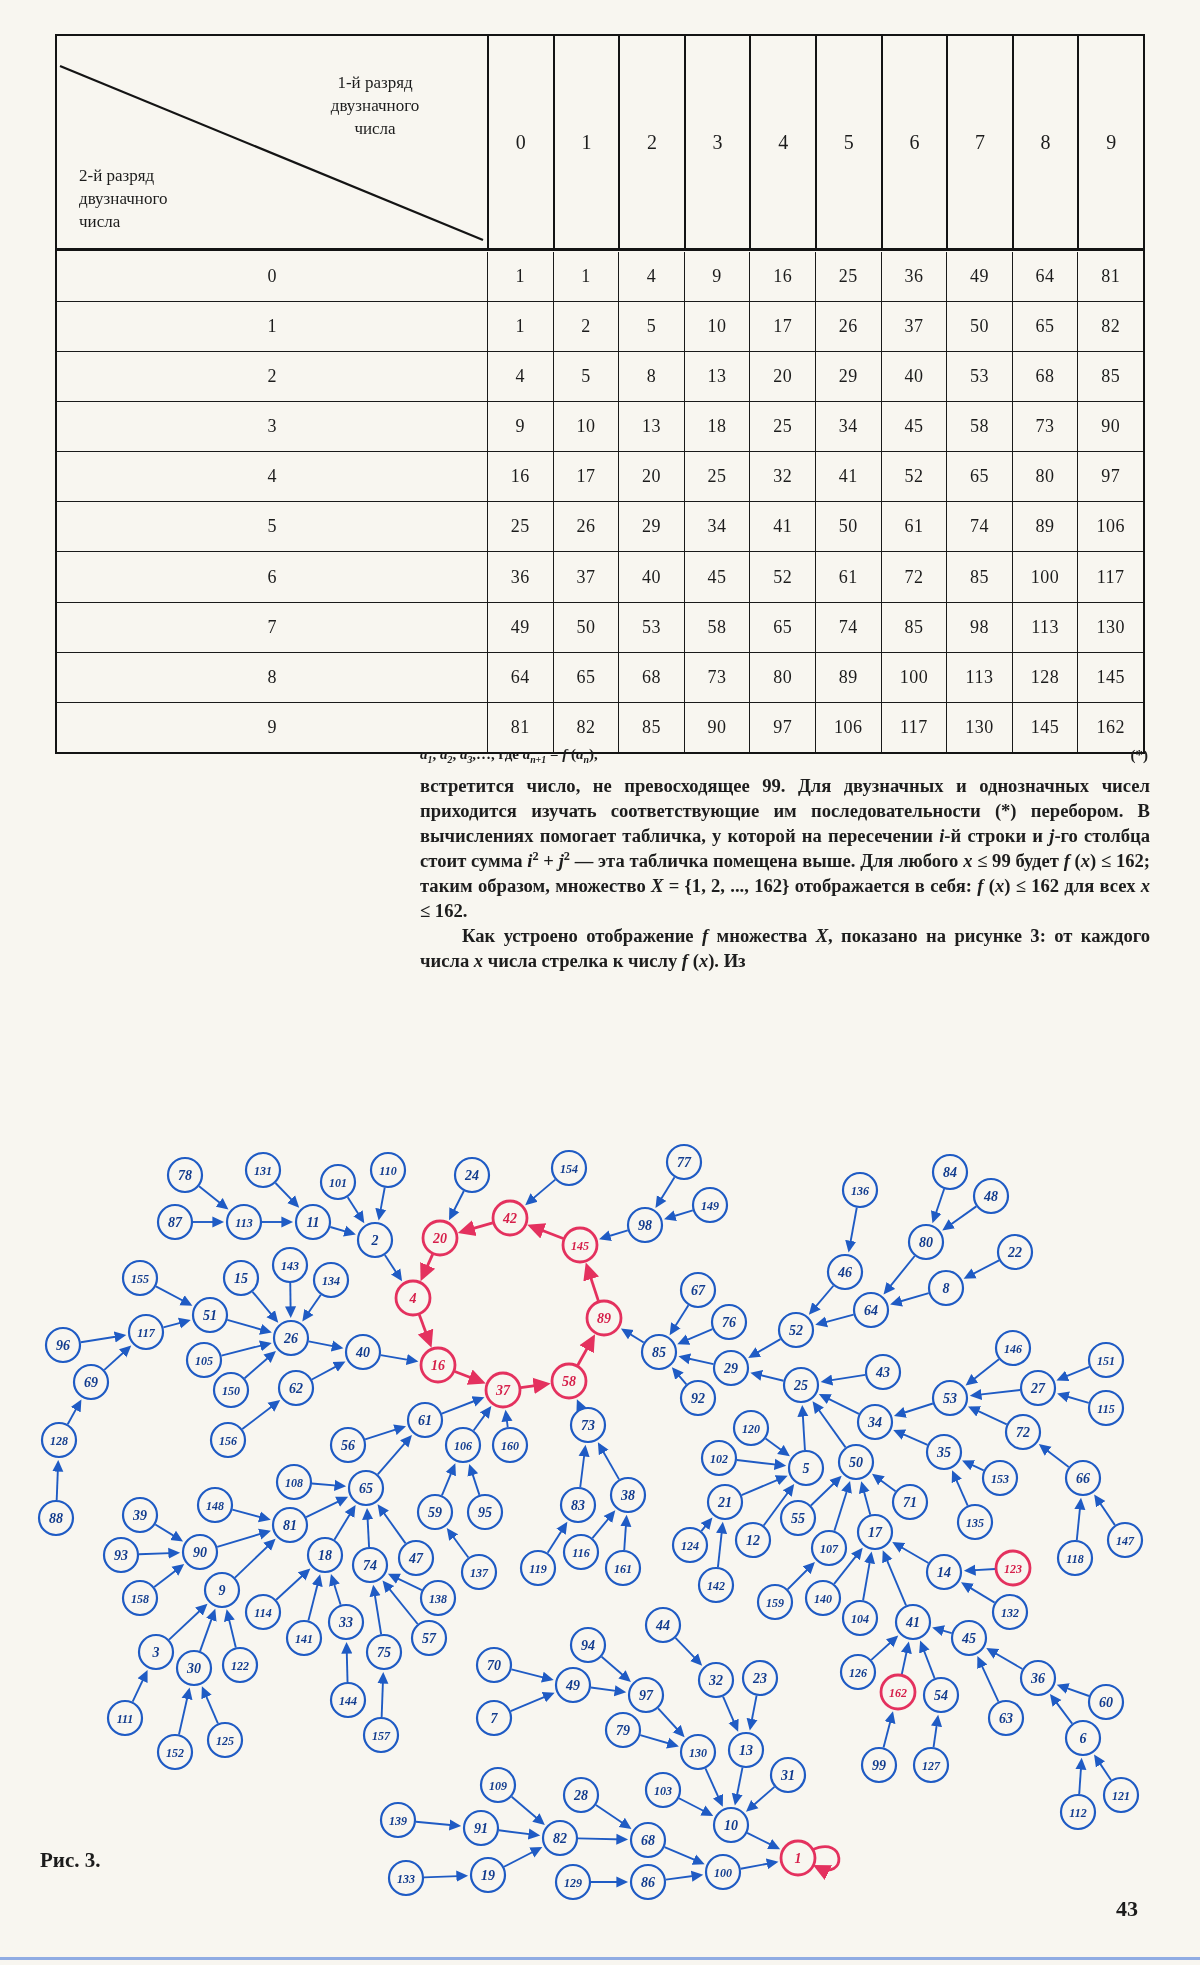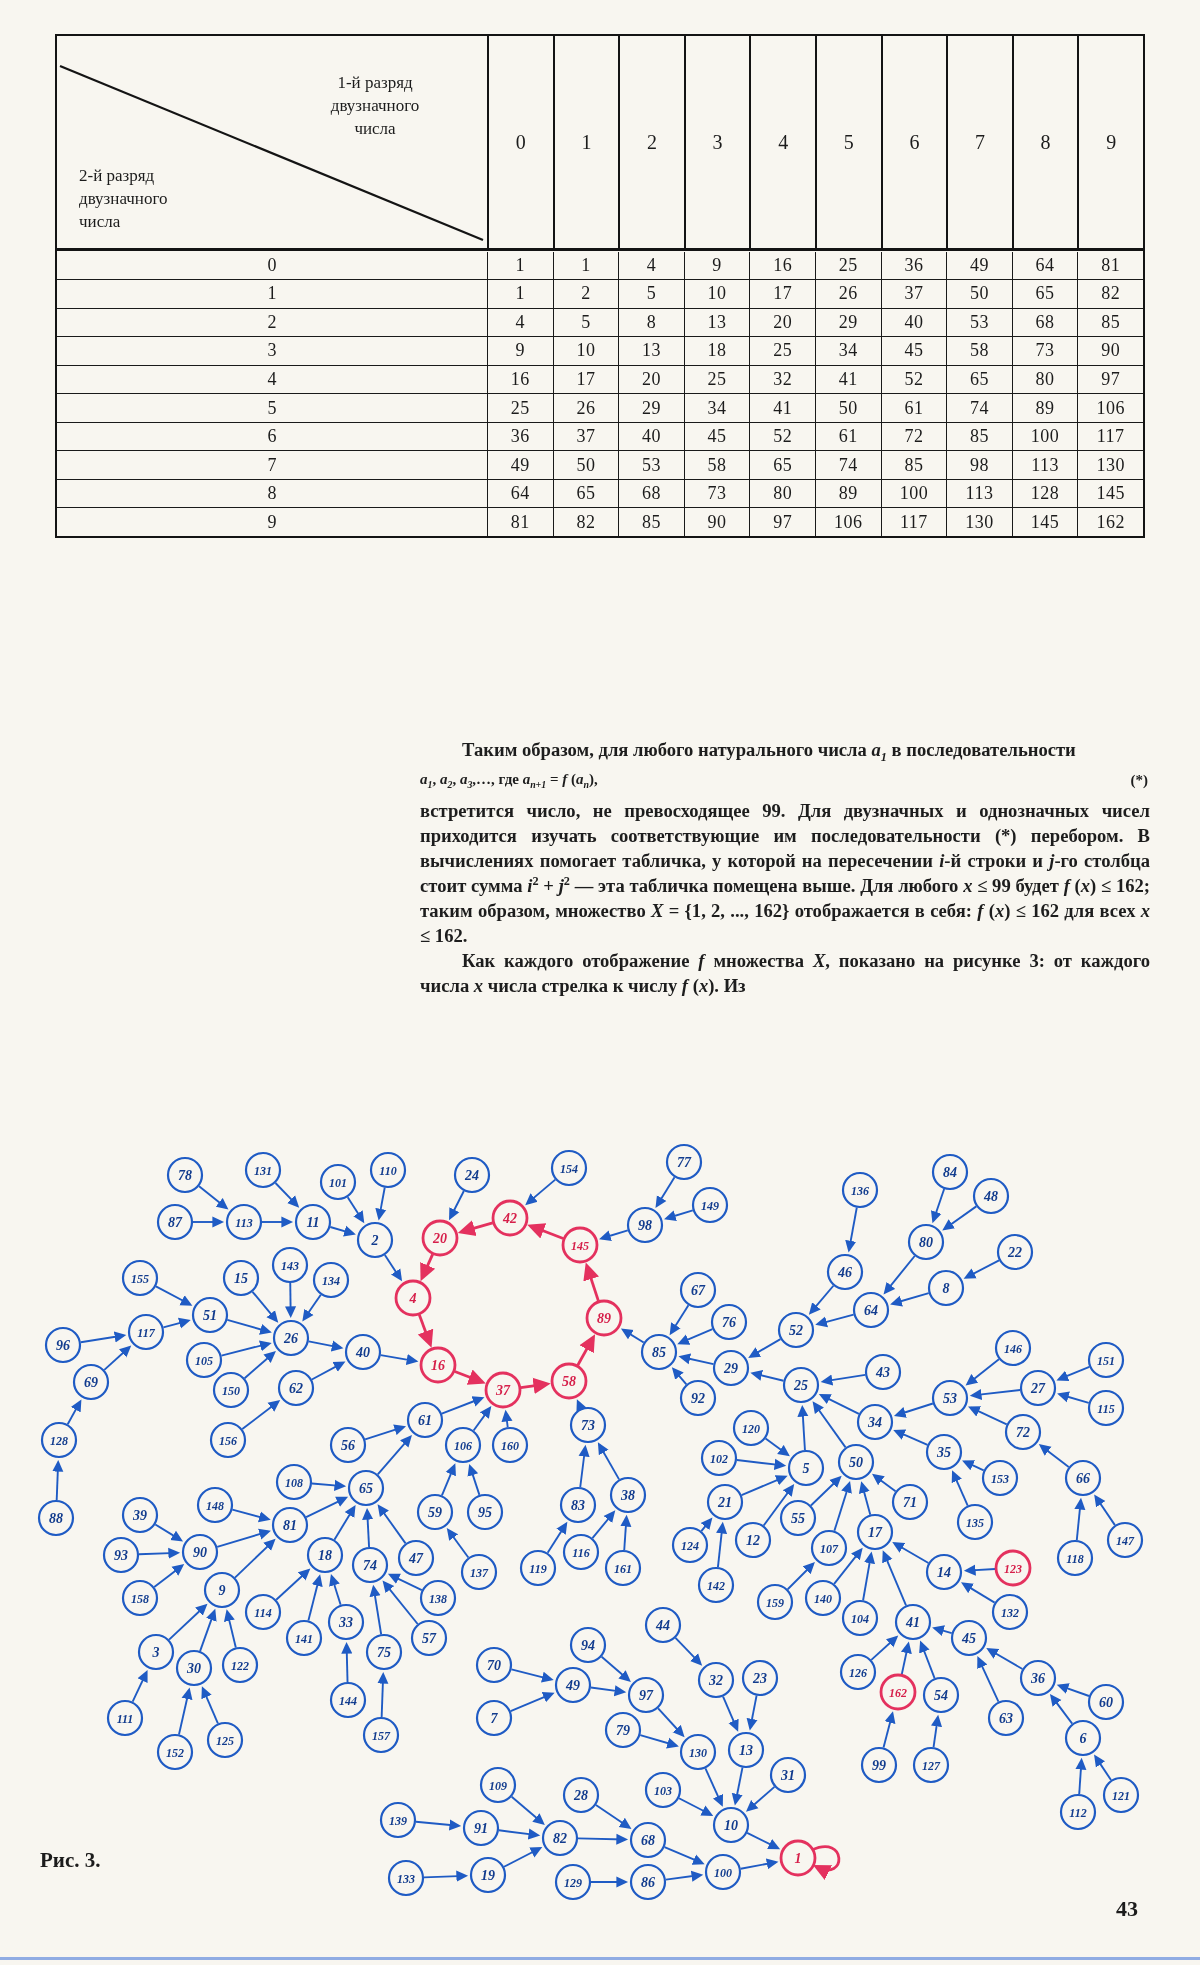--- a/index.html
+++ b/index.html
@@ -1,20 +1,20 @@
 <!DOCTYPE html>
 <html><head>
 <meta charset="utf-8">
 <style>
   html,body{margin:0;padding:0;background:#f8f6f0;}
   .page{position:relative;width:1200px;height:1965px;background:#f8f6f0;
         font-family:"Liberation Serif",serif;color:#1c1c1c;overflow:hidden;}
 
   
-  .sq-table{position:absolute;left:55px;top:34px;width:1090px;height:504px;
+  .sq-table{position:absolute;left:55px;top:34px;width:1090px;height:720px;
             border:2.5px solid #141414;box-sizing:border-box;background:#f8f6f0;}
   .t-header{position:absolute;top:0;left:0;right:0;height:212px;border-bottom:3.5px solid #141414;display:flex;}
   .t-corner{position:relative;width:430px;height:100%;flex:none;}
   .diag{position:absolute;inset:0;width:100%;height:100%;}
   .corner-col-label{position:absolute;top:36px;left:218px;width:200px;text-align:center;font-size:17px;line-height:1.35;}
   .corner-row-label{position:absolute;left:22px;bottom:14px;width:175px;text-align:left;font-size:17px;line-height:1.35;}
   .t-colheads{flex:1;display:grid;grid-template-columns:repeat(10,1fr);}
   .colh{display:flex;align-items:center;justify-content:center;font-size:20px;border-left:2px solid #141414;}
   .t-body{position:absolute;top:215.5px;bottom:0;left:0;right:0;display:flex;flex-direction:column;}
   .trow{flex:1;display:grid;grid-template-columns:430px repeat(10,1fr);border-top:1.6px solid #1a1a1a;}
@@ -202,27 +202,26 @@
           <div class="tcell">106</div>
           <div class="tcell">117</div>
           <div class="tcell">130</div>
           <div class="tcell">145</div>
           <div class="tcell">162</div>
         </div>
       </div>
   </div>
 
   <div class="text-block">
-    <p class="para indent"><span>Таким образом, для любого натурального числа </span><span class="it">a</span><sub class="it">1</sub><span> в последовательности</span></p>
     <div class="formula-row">
       <span class="formula"><span class="it">a</span><sub class="it">1</sub><span>, </span><span class="it">a</span><sub class="it">2</sub><span>, </span><span class="it">a</span><sub class="it">3</sub><span>,…, где </span><span class="it">a</span><sub class="it">n+1</sub><span> = </span><span class="it">f</span><span> (</span><span class="it">a</span><sub class="it">n</sub><span>),</span></span>
       <span class="formula-star">(*)</span>
     </div>
     <p class="para"><span>встретится число, не превосходящее 99. Для двузначных и однозначных чисел приходится изучать соответствующие им последовательности (*) перебором. В вычислениях помогает табличка, у которой на пересечении </span><span class="it">i</span><span>-й строки и </span><span class="it">j</span><span>-го столбца стоит сумма </span><span class="it">i</span><sup>2</sup><span> + </span><span class="it">j</span><sup>2</sup><span> — эта табличка помещена выше. Для любого </span><span class="it">x</span><span> ≤ 99 будет </span><span class="it">f</span><span> (</span><span class="it">x</span><span>) ≤ 162; таким образом, множество </span><span class="it">X</span><span> = {1, 2, ..., 162} отображается в себя: </span><span class="it">f</span><span> (</span><span class="it">x</span><span>) ≤ 162 для всех </span><span class="it">x</span><span> ≤ 162.</span></p>
-    <p class="para indent"><span>Как каждого отображение </span><span class="it">f</span><span> множества </span><span class="it">X</span><span>, показано на рисунке 3: от каждого числа </span><span class="it">x</span><span> числа стрелка к числу </span><span class="it">f</span><span> (</span><span class="it">x</span><span>). Из</span></p>
+    <p class="para indent"><span>Как устроено отображение </span><span class="it">f</span><span> множества </span><span class="it">X</span><span>, показано на рисунке 3: от каждого числа </span><span class="it">x</span><span> числа стрелка к числу </span><span class="it">f</span><span> (</span><span class="it">x</span><span>). Из</span></p>
   </div>
 
   <svg class="graph-svg" width="1200" height="1965" viewBox="0 0 1200 1965">
       <defs>
         <marker id="arrB" viewBox="0 0 10 10" refX="7" refY="5" markerWidth="6.5" markerHeight="6.5" orient="auto">
           <path d="M0,0.5 L9.5,5 L0,9.5 z" fill="#1f5bc4"></path>
         </marker>
         <marker id="arrR" viewBox="0 0 10 10" refX="7" refY="5" markerWidth="6.5" markerHeight="6.5" orient="auto">
           <path d="M0,0.5 L9.5,5 L0,9.5 z" fill="#e4315e"></path>
         </marker>

